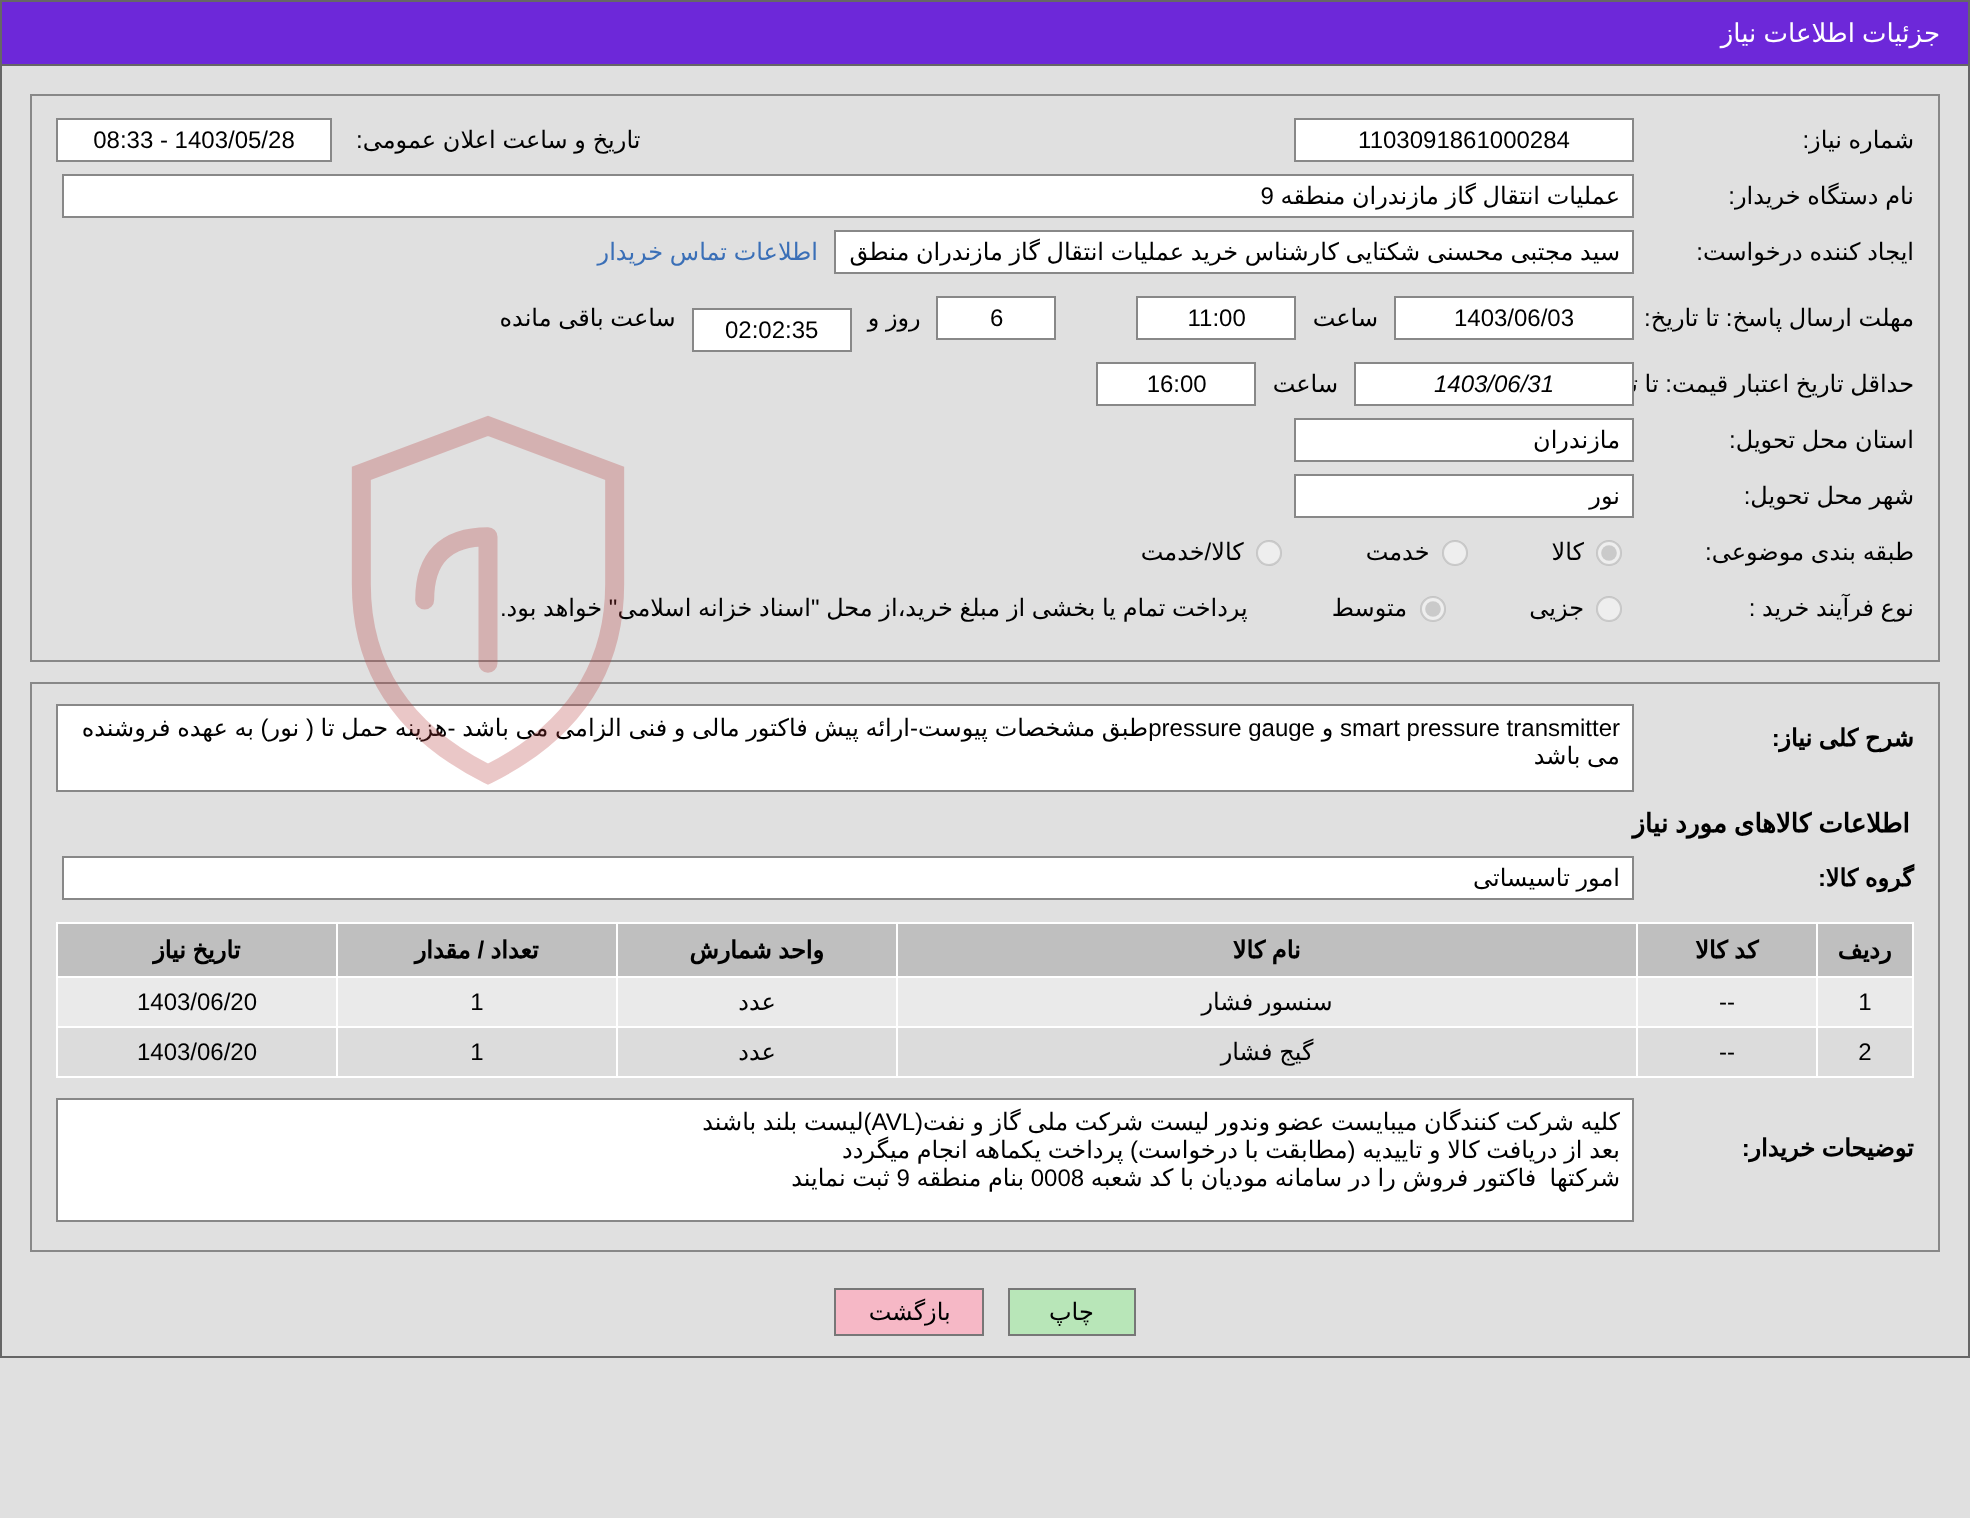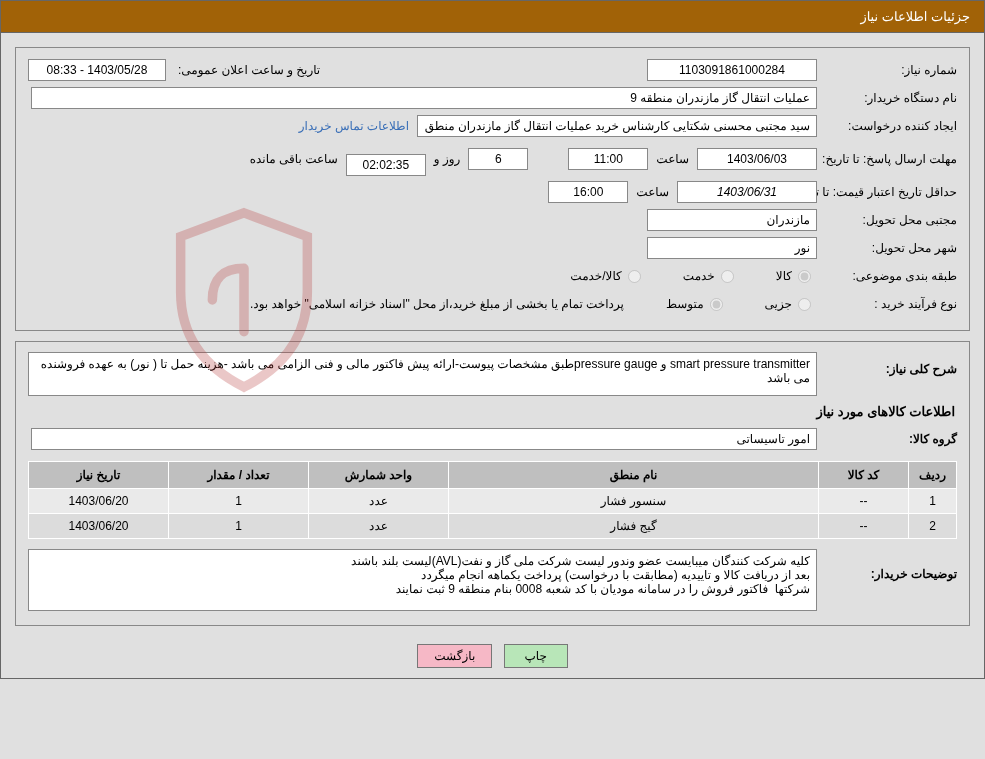--- a/index.html
+++ b/index.html
@@ -12,21 +12,21 @@
   height: 759px;
   overflow: hidden;
   position: relative;
 }
 .outer-wrapper {
   background: #e0e0e0;
   padding: 0;
   height: 100%;
 }
 .header-bar {
-  background: #a16207;
+  background: #6d28d9;
   color: #fff;
   padding: 8px 14px;
   font-size: 13px;
   border: 1px solid #666;
   border-bottom: none;
 }
 .content-area {
   border: 1px solid #666;
   background: #e0e0e0;
   padding: 14px 14px 8px 14px;
@@ -210,21 +210,21 @@
       </div>
 
       <div class="row">
         <span class="label lbl-140" style="line-height:14px">حداقل تاریخ اعتبار قیمت: تا تاریخ:</span>
         <input class="input-box input-ltr" style="width: 140px; font-style: italic;" readonly="" value="1403/06/31">
         <span class="mini-label">ساعت</span>
         <input class="input-box input-ltr" style="width: 80px;" readonly="" value="16:00">
       </div>
 
       <div class="row">
-        <span class="label lbl-140">مجتبی محل تحویل:</span>
+        <span class="label lbl-140">استان محل تحویل:</span>
         <input class="input-box" style="width: 170px;" readonly="" value="مازندران">
       </div>
 
       <div class="row">
         <span class="label lbl-140">شهر محل تحویل:</span>
         <input class="input-box" style="width: 170px;" readonly="" value="نور">
       </div>
 
       <div class="row radio-row">
         <span class="label lbl-140">طبقه بندی موضوعی:</span>
@@ -263,21 +263,21 @@
       <div class="row group-row">
         <span class="label lbl-140" style="font-weight:bold">گروه کالا:</span>
         <input class="input-box" style="width: 786px;" readonly="" value="امور تاسیساتی">
       </div>
 
       <table class="items">
         <thead>
           <tr>
             <th class="th-row">ردیف</th>
             <th class="th-code">کد کالا</th>
-            <th class="th-name">نام منطق</th>
+            <th class="th-name">نام کالا</th>
             <th class="th-unit">واحد شمارش</th>
             <th class="th-qty">تعداد / مقدار</th>
             <th class="th-date">تاریخ نیاز</th>
           </tr>
         </thead>
         <tbody>
           <tr>
             <td>1</td>
             <td>--</td>
             <td>سنسور فشار</td>

